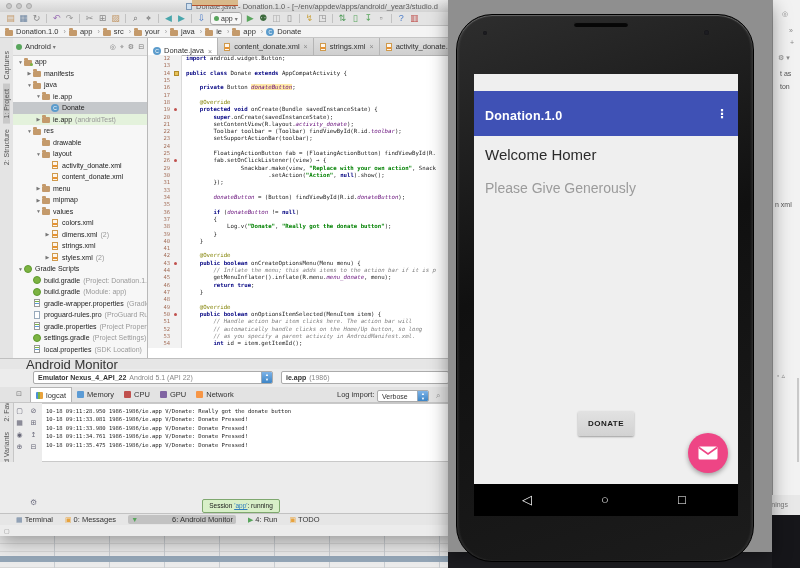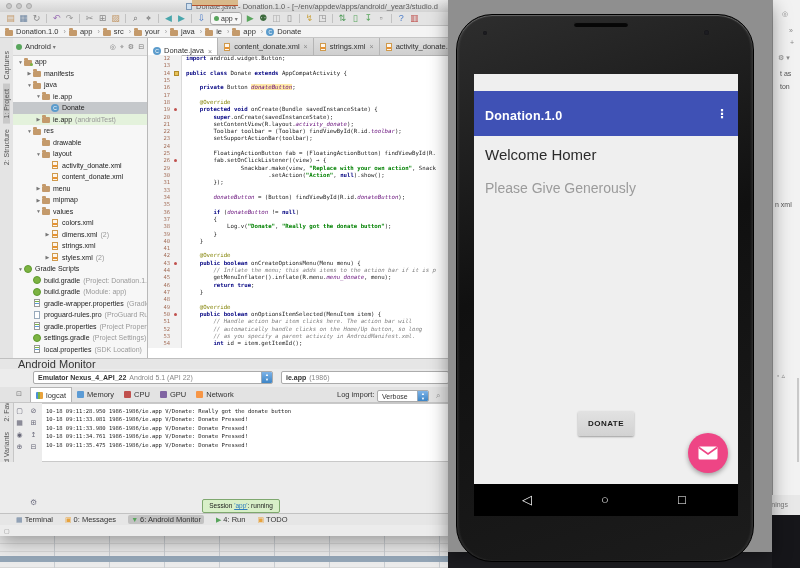--- a/index.html
+++ b/index.html
@@ -78,42 +78,42 @@
   .mk .dot{position:absolute;left:2px;top:2px;width:3px;height:3px;border-radius:50%;background:#c0504d;}
   .mk .bm{position:absolute;left:2px;top:1px;width:5px;height:5px;background:#e8c35a;border:1px solid #b08a2a;box-sizing:border-box;}
   .ct{margin:0 0 0 4px;font-family:"DejaVu Sans Mono",monospace;font-size:5.7px;line-height:7.32px;color:#1a1a1a;white-space:pre;}
   .kw{color:#000080;font-weight:bold;}
   .str{color:#008000;font-weight:bold;}
   .cmt{color:#808080;font-style:italic;}
   .ann{color:#808000;}
   .fld{color:#660e7a;font-style:italic;}
   .hlbg{background:#ffe9a8;}
   
-  .mhead{left:0;top:358px;width:452px;height:11px;background:#e6e6e6;border-top:1px solid #bfbfbf;font-size:11px;color:#333;padding-left:18px;box-sizing:border-box;line-height:11px;}
+  .mhead{left:0;top:358px;width:452px;height:11px;background:#e6e6e6;border-top:1px solid #bfbfbf;font-size:13px;color:#333;padding-left:26px;box-sizing:border-box;line-height:11px;}
   .mdev{left:0;top:369px;width:452px;height:18px;background:#ececec;}
   .mcombo{position:absolute;top:2px;height:13px;background:#fff;border:1px solid #ababab;border-radius:2px;box-sizing:border-box;font-size:7px;color:#333;display:flex;align-items:center;padding-left:4px;overflow:hidden;}
   .mcombo b{font-weight:bold;margin-right:3px;white-space:nowrap;}
   .mcombo .gr{color:#888;white-space:nowrap;}
   .stepper{position:absolute;right:0;top:0;bottom:0;width:10px;background:linear-gradient(#7db3e8,#3d85c6);border-left:1px solid #9ab;color:#fff;font-size:4px;line-height:5px;text-align:center;}
   .mtabs{left:0;top:387px;width:452px;height:16px;background:#e3e3e3;border-bottom:1px solid #c6c6c6;display:flex;align-items:center;padding-left:30px;box-sizing:border-box;}
   .mtab{display:inline-flex;align-items:center;padding:0 5px;height:14px;font-size:7.5px;color:#333;white-space:nowrap;}
   .mtab.active{background:#fff;border:1px solid #b5b5b5;border-bottom:none;}
   .msq{display:inline-block;width:7px;height:7px;margin-right:3px;border-radius:1px;}
   .mi-logcat{background:linear-gradient(90deg,#4a90d9 0 2px,#7cb342 2px 4px,#e8a33d 4px 7px);}
   .loglevel{position:absolute;left:337px;top:390px;font-size:7.5px;color:#333;}
   .mlog{left:42px;top:403px;width:410px;height:59px;background:#fff;border-top:1px solid #c9c9c9;border-bottom:1px solid #c9c9c9;box-sizing:border-box;overflow:hidden;padding-top:3px;}
   .logline{font-family:"DejaVu Sans Mono",monospace;font-size:5.5px;line-height:8.4px;color:#1c1c1c;white-space:pre;padding-left:4px;}
   .mcol{position:absolute;width:13px;display:flex;flex-direction:column;align-items:center;}
   .mcol span{font-size:7px;color:#667;line-height:12px;}
   .mgray{left:0;top:462px;width:452px;height:51px;background:#ececec;}
   .tooltip{left:202px;top:499px;width:76px;height:12px;background:#d8efc8;border:1px solid #7fa86f;border-radius:2px;font-size:6.5px;color:#1a1a1a;text-align:center;line-height:11px;white-space:nowrap;z-index:5;}
   .tooltip .lnk{color:#2e7dbd;text-decoration:underline;}
   .bbar{left:0;top:513px;width:452px;height:12px;background:#e6e6e6;border-top:1px solid #c2c2c2;display:flex;align-items:center;padding-left:16px;box-sizing:border-box;}
   .bitem{display:inline-flex;align-items:center;margin-right:12px;font-size:7.5px;color:#333;white-space:nowrap;}
-  .bitem.active{background:#c2c2c2;border-radius:2px;padding:0 3px;}
+  .bitem.active{background:#c2c2c2;border-radius:2px;padding:0 3px;gap:32px;}
   .bitem .g{margin-right:2px;font-size:7px;}
   .bcorner{position:absolute;left:2px;top:515px;font-size:7px;color:#888;}
   .sbar{left:0;top:525px;width:452px;height:11px;background:#ebebeb;border-top:1px solid #c6c6c6;font-size:7.5px;color:#444;line-height:11px;padding-left:16px;box-sizing:border-box;}
   .sbaric{position:absolute;left:4px;top:527px;font-size:6px;color:#888;}
   
   .emu{left:448px;top:0;width:324px;height:552px;background:#8f8f8f;box-shadow:0 6px 18px rgba(0,0,0,.4);}
   .emttl{position:absolute;left:0;top:0;width:100%;height:11px;background:linear-gradient(#ececec,#d5d5d5);border-bottom:1px solid #a8a8a8;}
   .emttl .t{position:absolute;width:100%;text-align:center;top:1px;font-size:7.5px;color:#3a3a3a;}
   .eml{position:absolute;top:2.5px;width:6px;height:6px;border-radius:50%;box-sizing:border-box;}
   .phone{position:absolute;left:8px;top:14px;width:298px;height:548px;border-radius:36px;background:linear-gradient(160deg,#2e2e2e,#101010 45%,#1c1c1c);border:1px solid #000;box-shadow:inset 0 1px 1px rgba(255,255,255,.25),inset 2px 0 2px rgba(255,255,255,.08),inset -2px 0 2px rgba(255,255,255,.08);box-sizing:border-box;}

